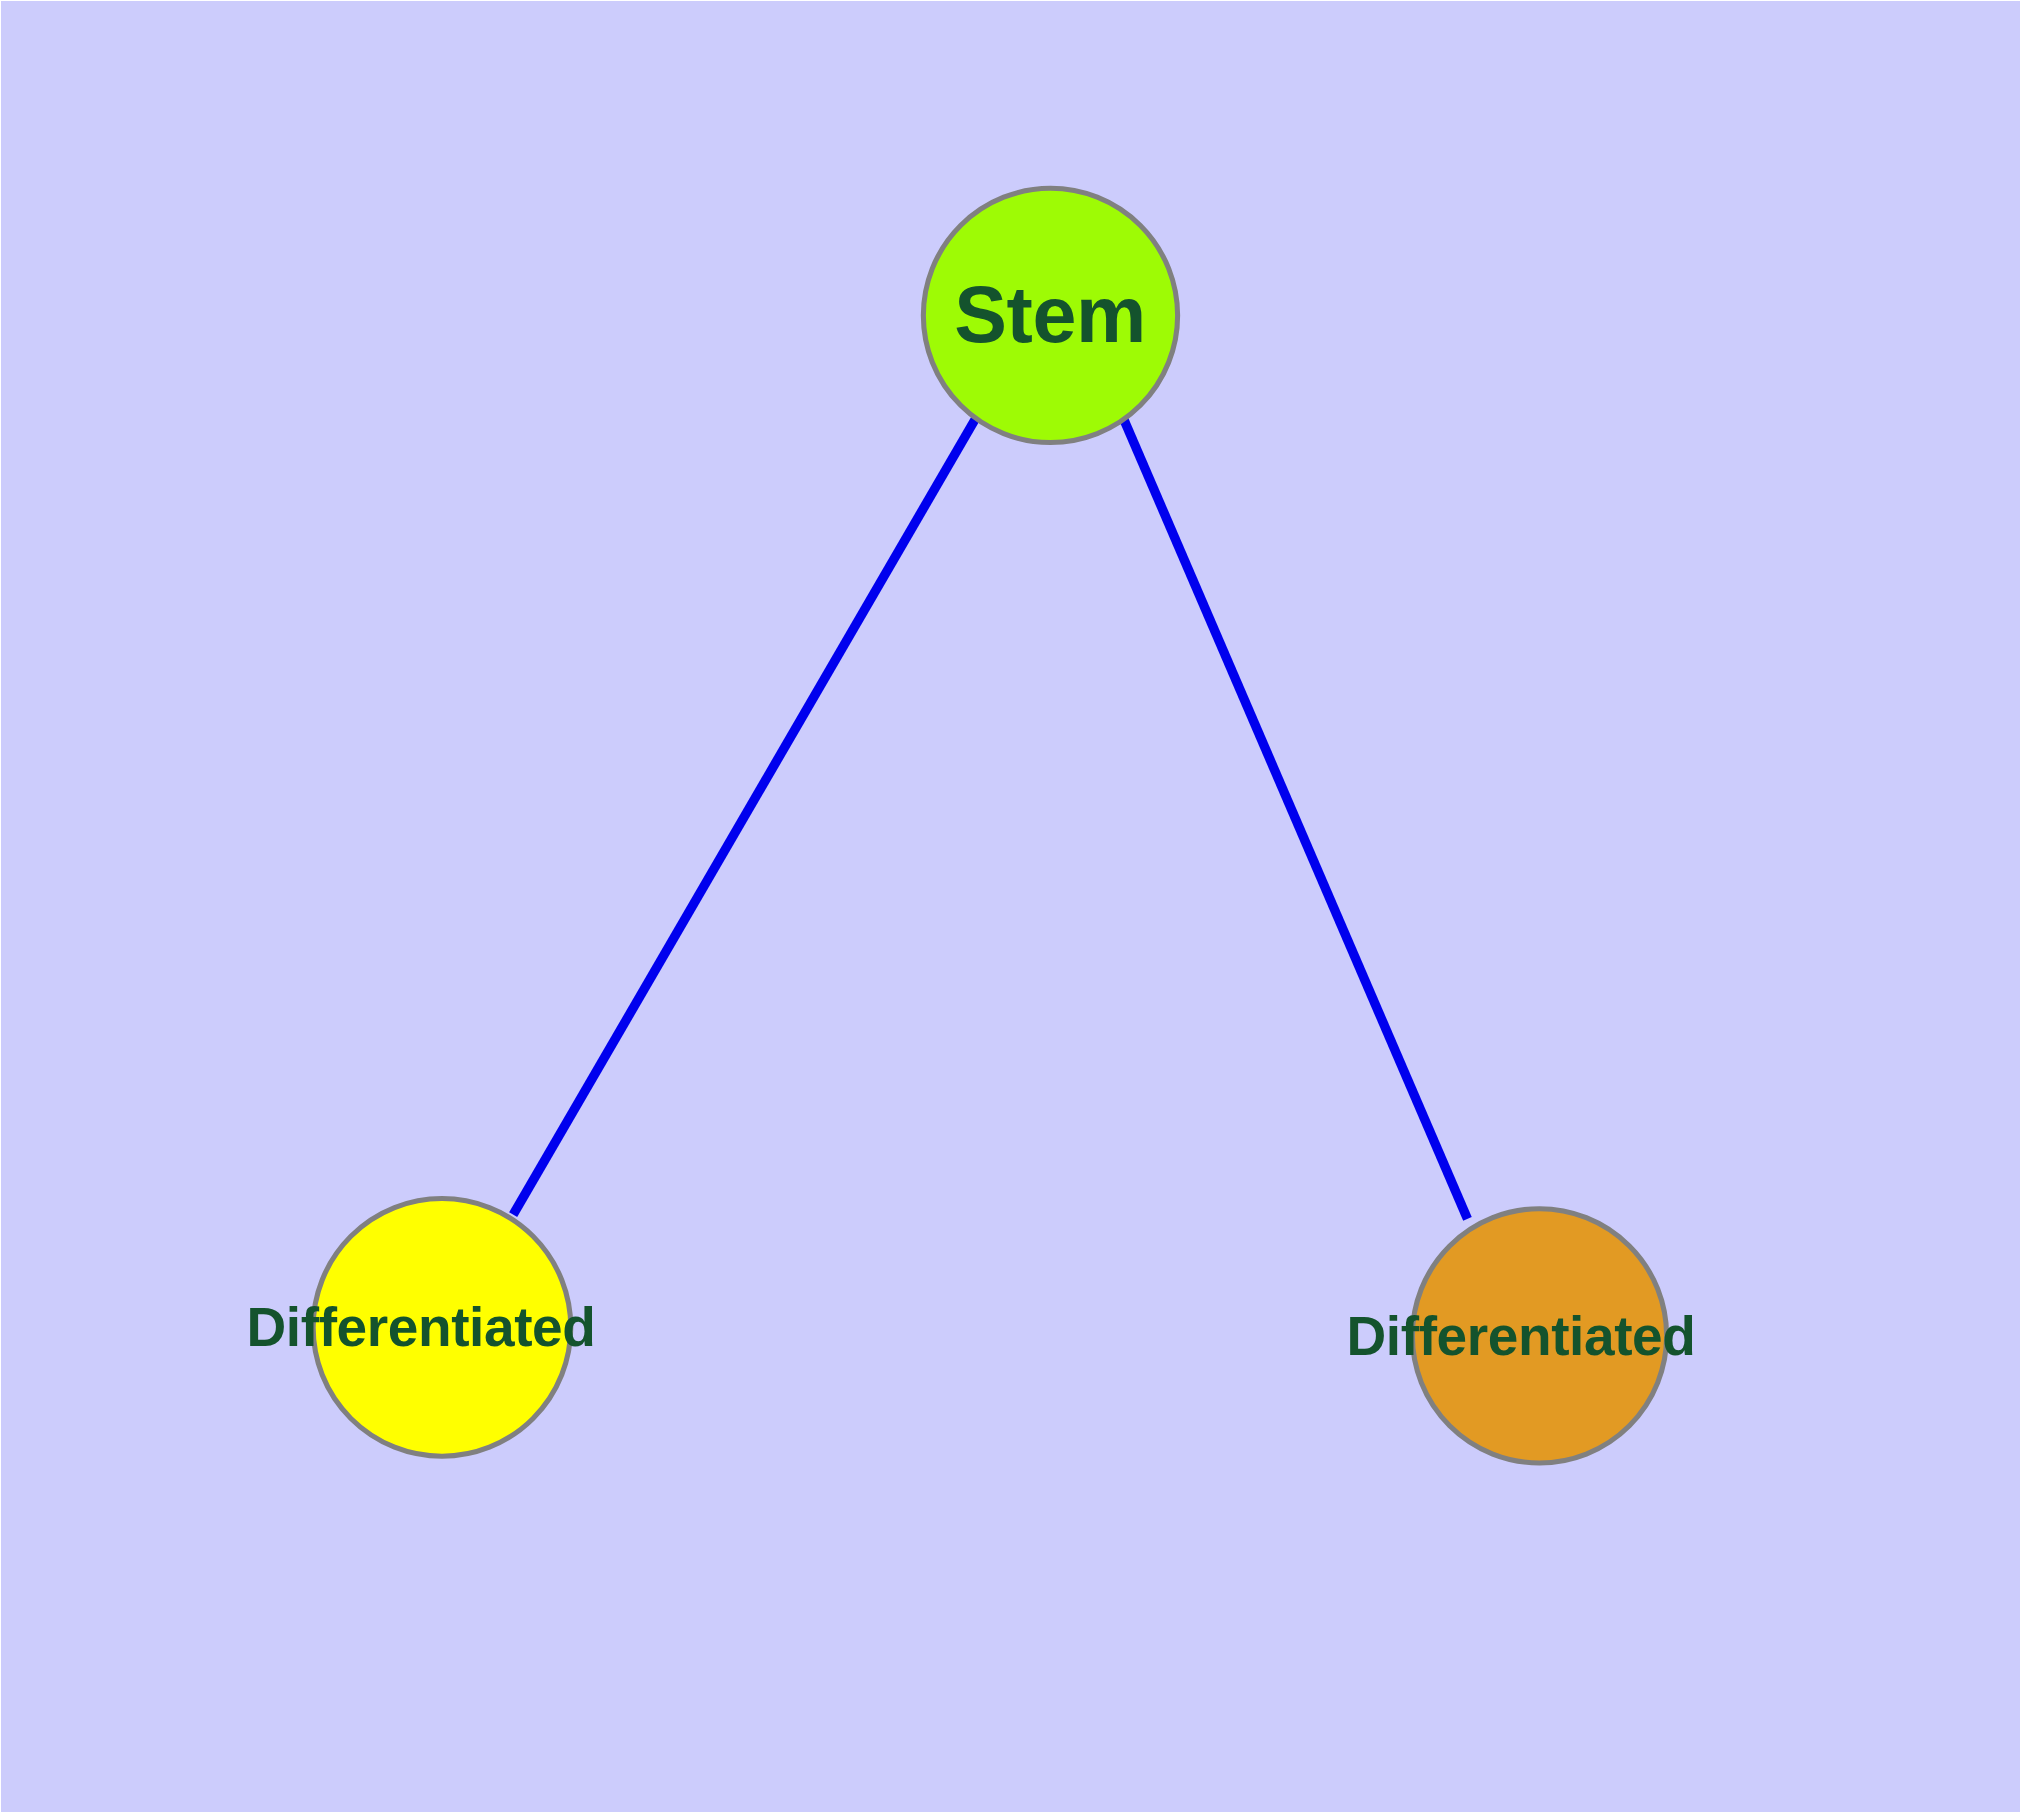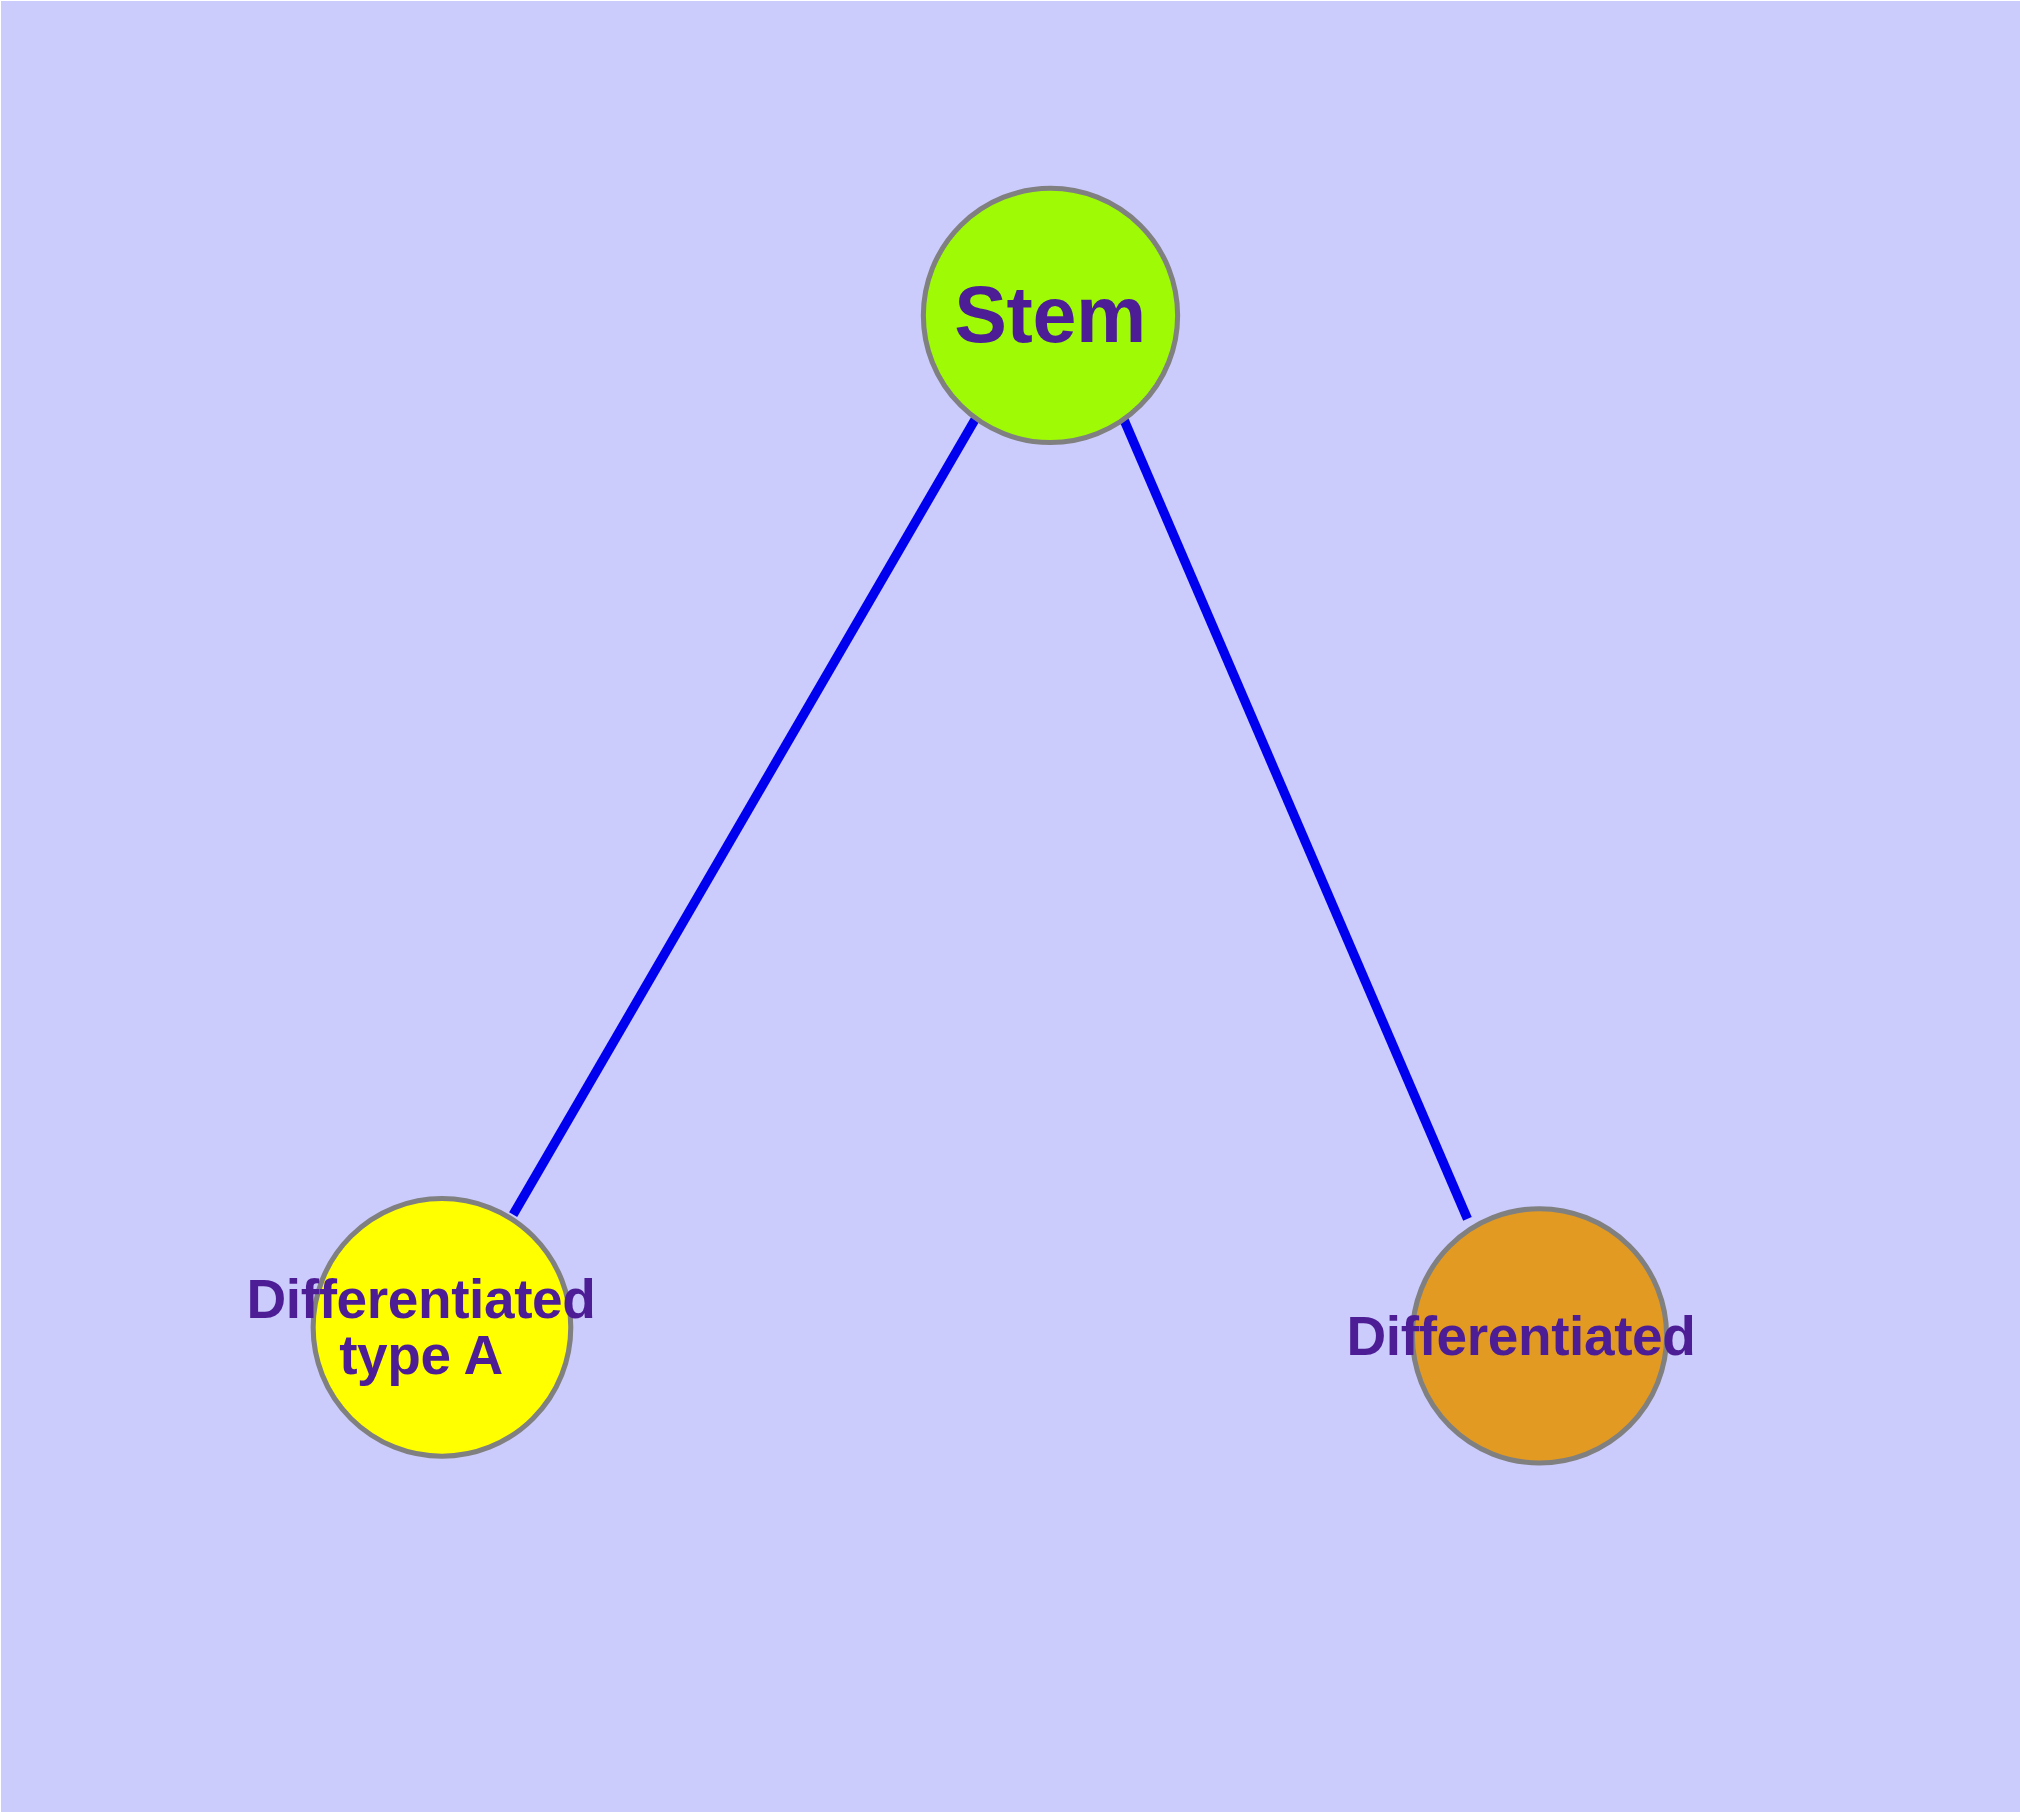--- a/index.html
+++ b/index.html
@@ -23,21 +23,21 @@
     top: 0;
     left: 0;
     width: 2021px;
     height: 1812px;
   }
   .node-label {
     position: absolute;
     text-align: center;
     font-family: "Liberation Sans", "DejaVu Sans", sans-serif;
     font-weight: bold;
-    color: #4c1d95;
+    color: #14532d;
     white-space: nowrap;
     line-height: 1.02;
     pointer-events: none;
     transform: translate(-50%, -50%);
   }
   .label-root {
     font-size: 79px;
     letter-spacing: -0.4px;
   }
   .label-leaf {
@@ -62,21 +62,20 @@
       <circle class="graph-node" cx="1815" cy="1575" r="150" fill="#e29a23" stroke="#808080" stroke-width="6"></circle>
     </g>
   </svg>
 
   <div class="node-label label-root" style="left:1049px; top:314px;">
     <span class="label-line">Stem</span>
   </div>
 
   <div class="node-label label-leaf" style="left:420px; top:1326px;">
     <span class="label-line">Differentiated</span>
-    <span class="label-line">type A</span>
   </div>
 
   <div class="node-label label-leaf" style="left:1520px; top:1335px;">
     <span class="label-line">Differentiated</span>
   </div>
 
 </div>
 
 
 </body></html>

